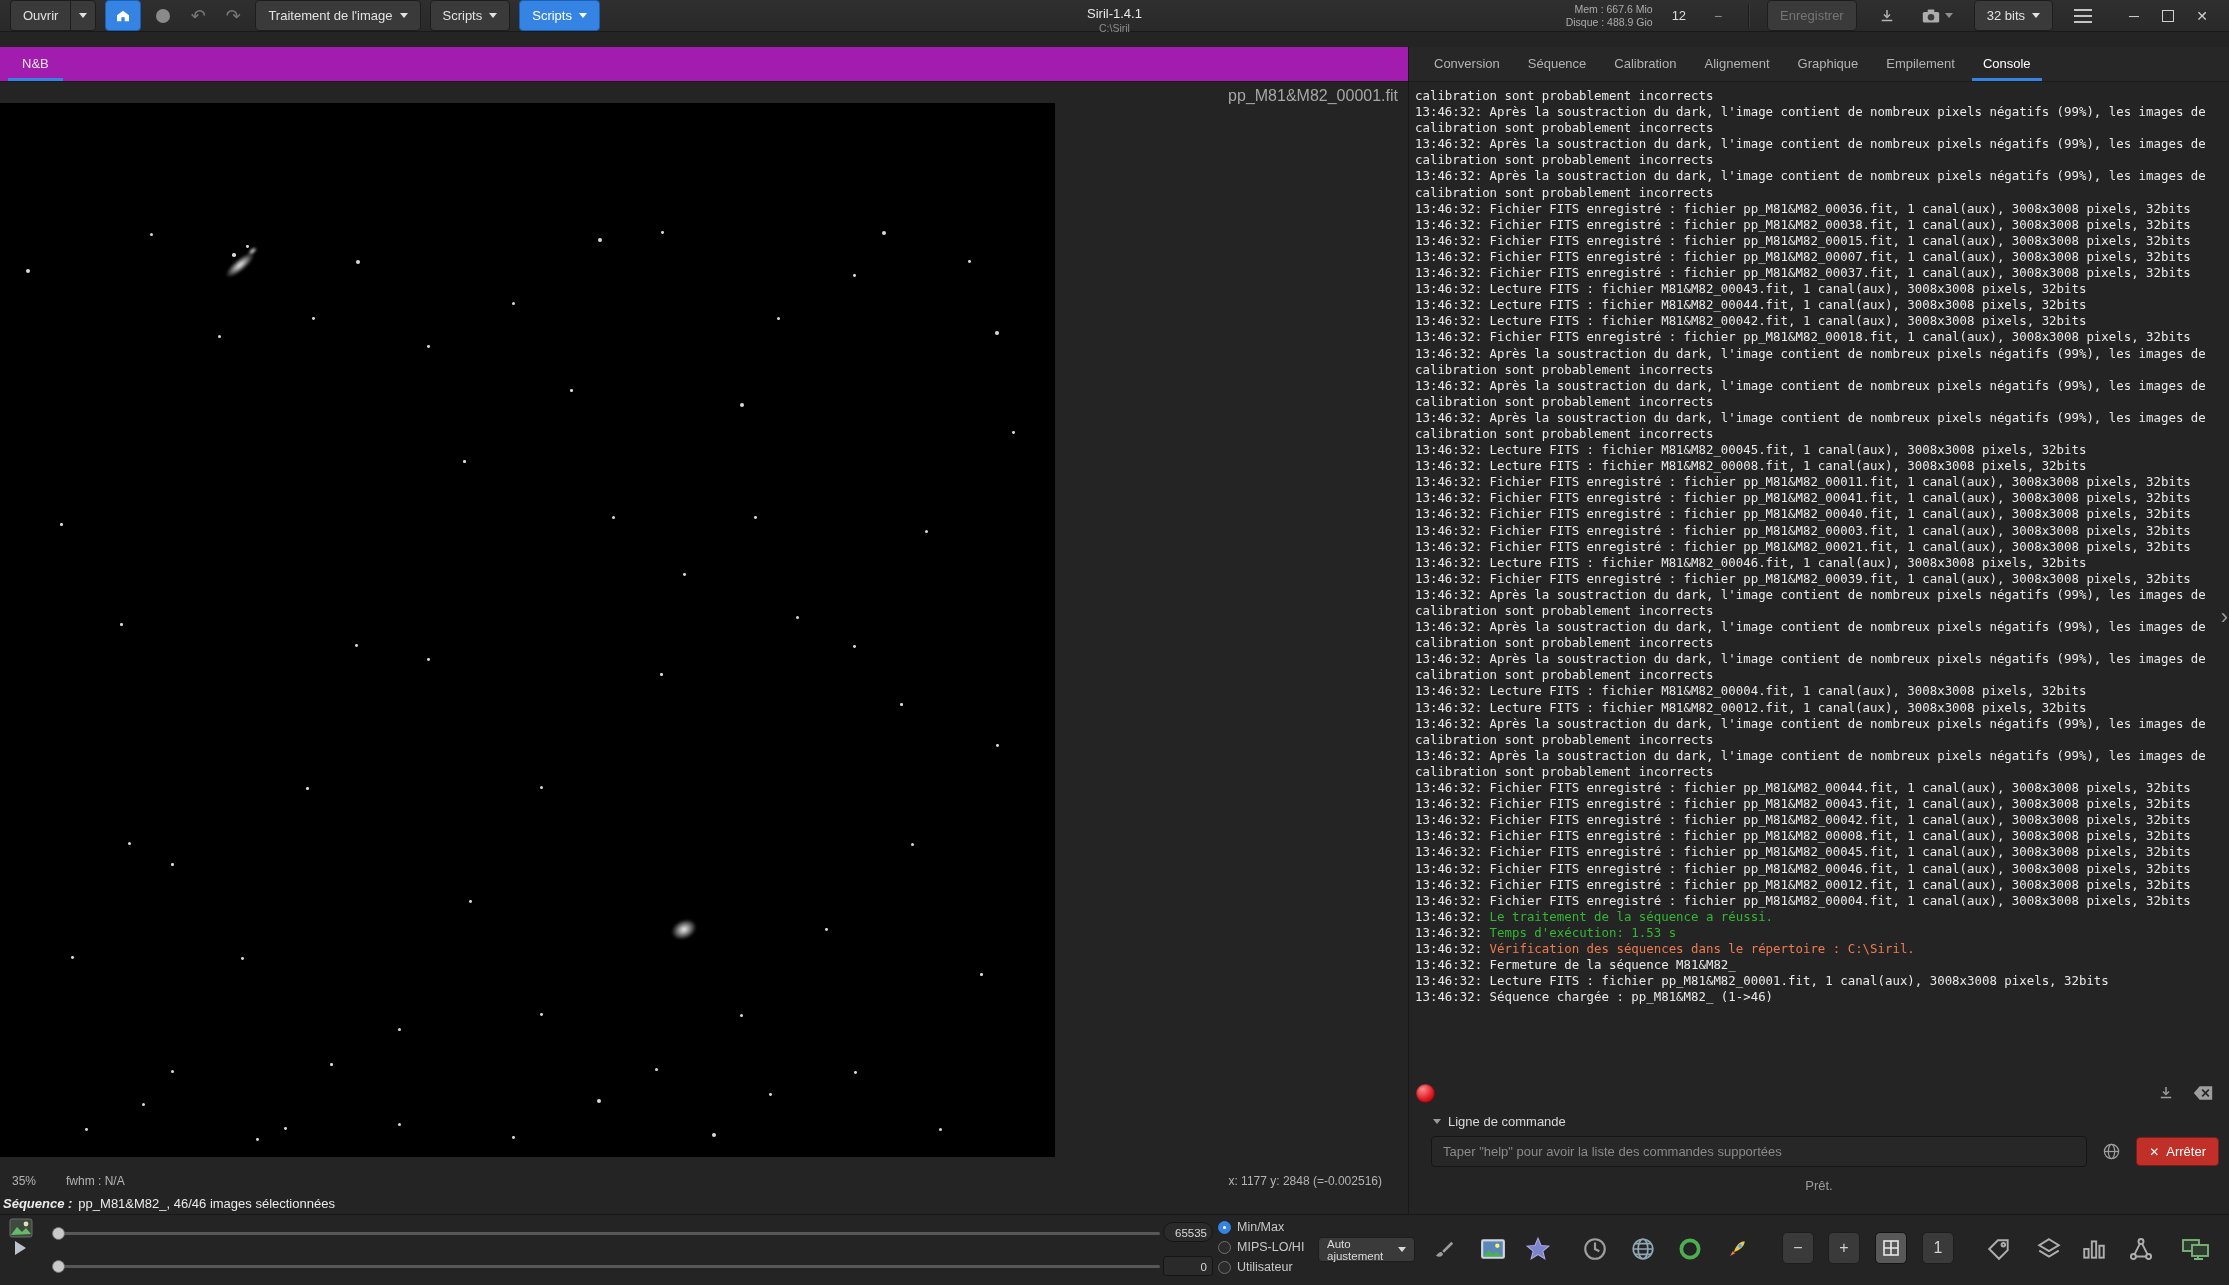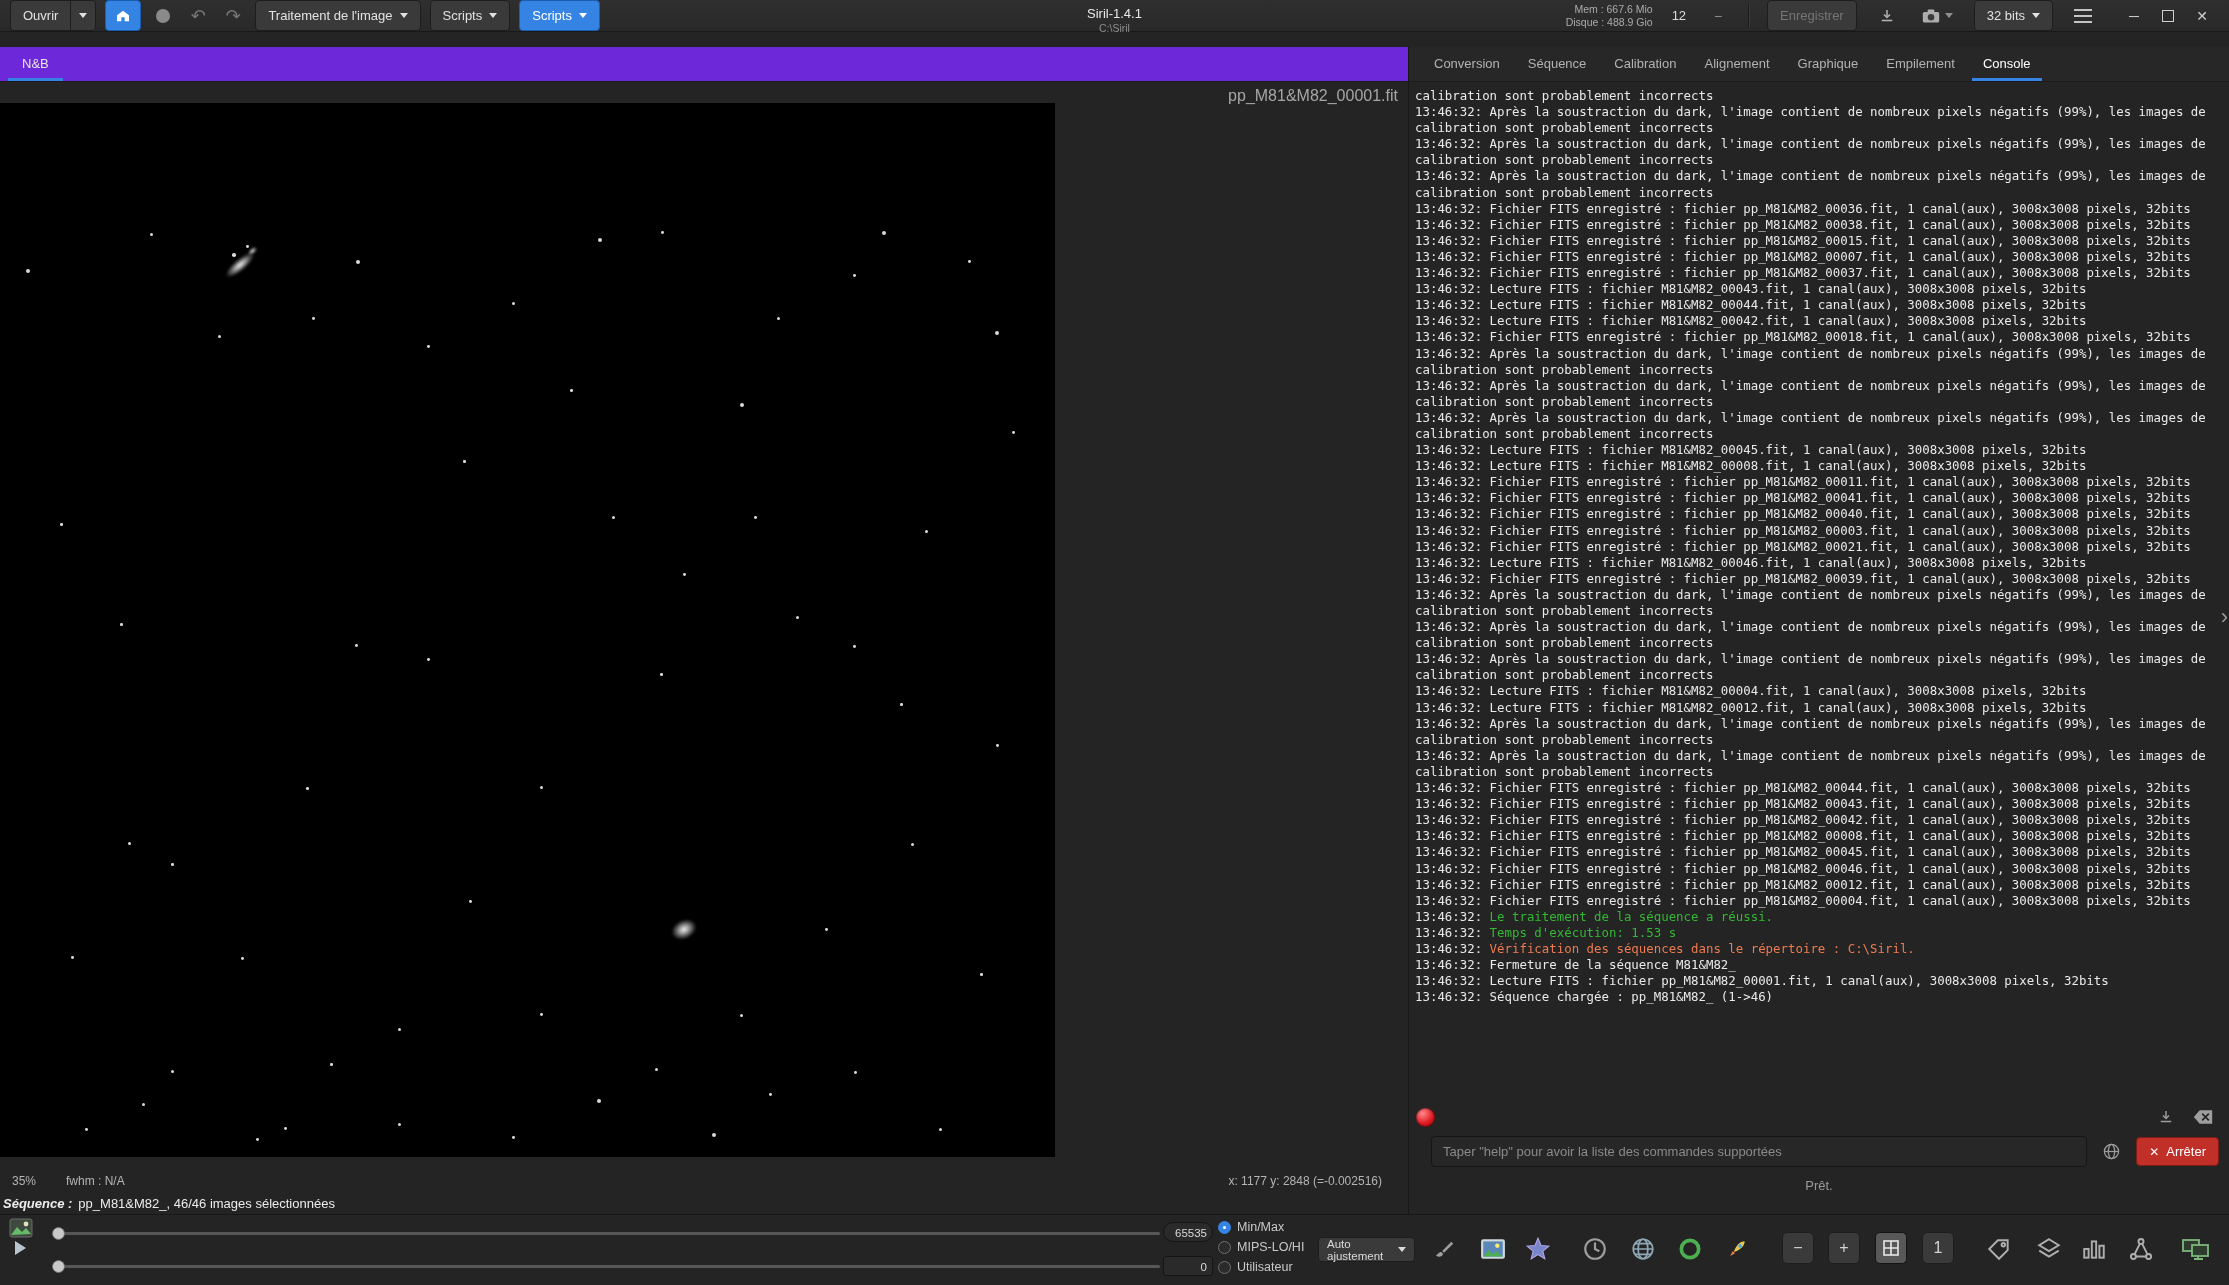--- a/index.html
+++ b/index.html
@@ -28,21 +28,21 @@
   .threads{font-size:13px;color:#dcdcdc;padding:0 2px;}
   .vsep{width:1px;height:24px;background:#1b1b1b;border-right:1px solid #3b3b3b;}
   .winctl{display:flex;align-items:center;margin-left:4px;}
   .winctl .flat{font-size:14px;color:#cfcfcf;min-width:34px;}
   .maxbox{width:10px;height:10px;border:1.5px solid #cfcfcf;display:inline-block;}
   .icon-svg{display:block;}
 
   
   #main{position:absolute;top:47px;left:0;right:0;bottom:70px;display:flex;}
   #viewer{width:1409px;box-sizing:border-box;border-right:1px solid #181818;display:flex;flex-direction:column;background:#242424;}
-  .vtabs{height:34px;background:#6d28d9;border-bottom:1px solid #1b1b1b;display:flex;align-items:stretch;padding-left:8px;}
+  .vtabs{height:34px;background:#a21caf;border-bottom:1px solid #1b1b1b;display:flex;align-items:stretch;padding-left:8px;}
   .vtab{font-size:13px;color:#e6e6e6;padding:9px 14px 0 14px;position:relative;}
   .vtab.active::after{content:"";position:absolute;left:0;right:0;bottom:0;height:3px;background:var(--accent);}
   .canvas-area{flex:1;position:relative;overflow:hidden;background:#242424;}
   .filename{position:absolute;top:5px;right:10px;font-size:16px;color:#a6a6a6;}
   .image{position:absolute;left:0;top:21px;width:1055px;height:1054px;background:#000;overflow:hidden;}
   .star{position:absolute;background:#fff;border-radius:50%;}
   .galaxy{position:absolute;border-radius:50%;filter:blur(0.8px);
     background:radial-gradient(closest-side,rgba(255,255,255,0.97),rgba(255,255,255,0.55) 45%,rgba(255,255,255,0) 100%);}
   .vstatus{height:20px;display:flex;align-items:center;font-size:12px;color:#b4b4b4;padding:0 6px;}
   .vstatus .zoom{margin-left:6px;}
@@ -293,20 +293,24 @@
               <path d="M5 18 H19"></path>
             </svg>
         </button>
         <button class="flat">
           <svg class="icon-svg" width="20" height="16" viewBox="0 0 24 18" fill="#9e9e9e">
               <path d="M8 1 H23 V17 H8 L1 9 Z"></path>
               <path d="M11 5 L19 13 M19 5 L11 13" stroke="#242424" stroke-width="2"></path>
             </svg>
         </button>
       </div>
+      <div class="cmdlabel">
+        <span class="expander"></span>
+        <span>Ligne de commande</span>
+      </div>
       <div class="cmdrow">
         <input type="text" placeholder="Taper &quot;help&quot; pour avoir la liste des commandes supportées" style="">
         <button class="flat">
           <svg class="icon-svg" width="19" height="19" viewBox="0 0 24 24" fill="none" stroke="#9e9e9e" stroke-width="1.6">
               <circle cx="12" cy="12" r="9"></circle>
               <ellipse cx="12" cy="12" rx="4" ry="9"></ellipse>
               <path d="M3 12 H21"></path>
             </svg>
         </button>
         <button class="stop">

